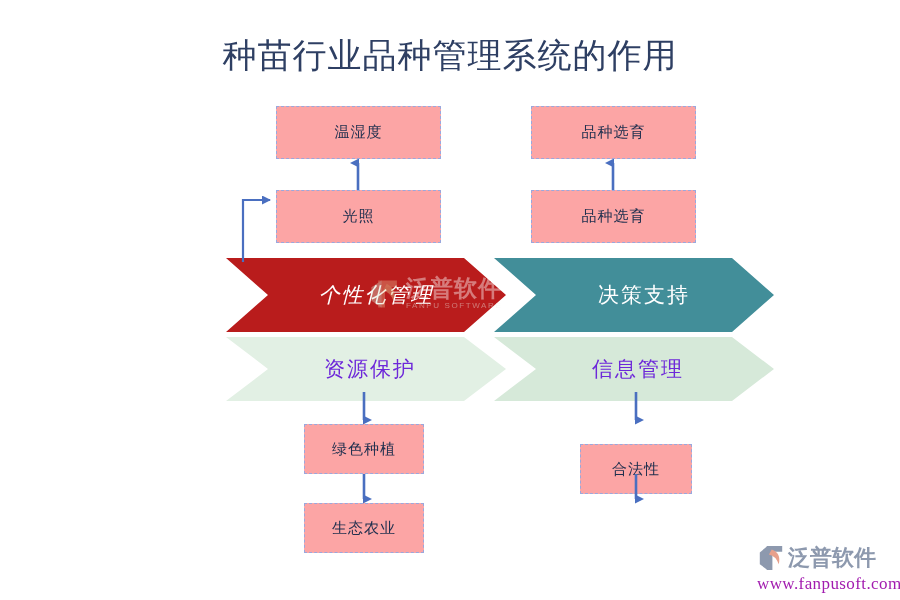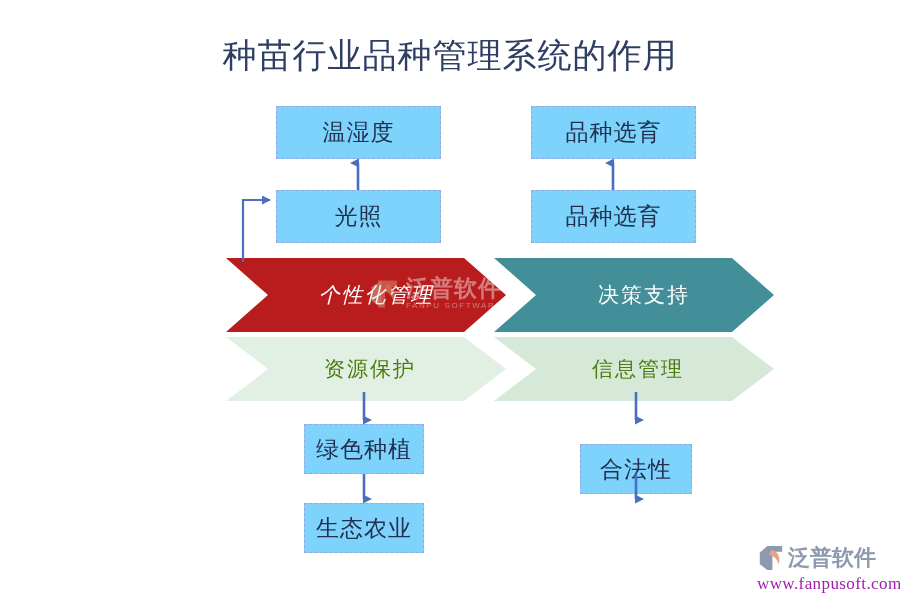--- a/index.html
+++ b/index.html
@@ -33,27 +33,27 @@
     line-height: 44px;
     color: #2e3f63;
     letter-spacing: 1px;
     font-family: "Liberation Serif", "DejaVu Serif", serif;
     white-space: nowrap;
   }
 
   
   .node-box {
     position: absolute;
-    background: #7dd3fc;
+    background: #fca5a5;
     border: 1px dashed #9aa8dd;
     box-sizing: border-box;
     display: flex;
     align-items: center;
     justify-content: center;
-    font-size: 23px;
+    font-size: 15px;
     color: #21304f;
     font-family: "Liberation Serif", "DejaVu Serif", serif;
     letter-spacing: 1px;
   }
 
   
   .chevron {
     position: absolute;
     display: flex;
     align-items: center;
@@ -82,21 +82,21 @@
     background: #e2f0e4;
     clip-path: polygon(0 0, calc(100% - 42px) 0, 100% 50%, calc(100% - 42px) 100%, 0 100%, 42px 50%);
   }
   .chev-pale-b {
     background: #d6e9d9;
     clip-path: polygon(0 0, calc(100% - 42px) 0, 100% 50%, calc(100% - 42px) 100%, 0 100%, 42px 50%);
   }
   .chev-green .chev-label,
   .chev-teal .chev-label { color: #ffffff; }
   .chev-pale-a .chev-label,
-  .chev-pale-b .chev-label { color: #4d7c0f; }
+  .chev-pale-b .chev-label { color: #6d28d9; }
 
   
   #connectors {
     position: absolute;
     left: 0; top: 0;
     width: 900px;
     height: 600px;
     pointer-events: none;
     z-index: 5;
   }

